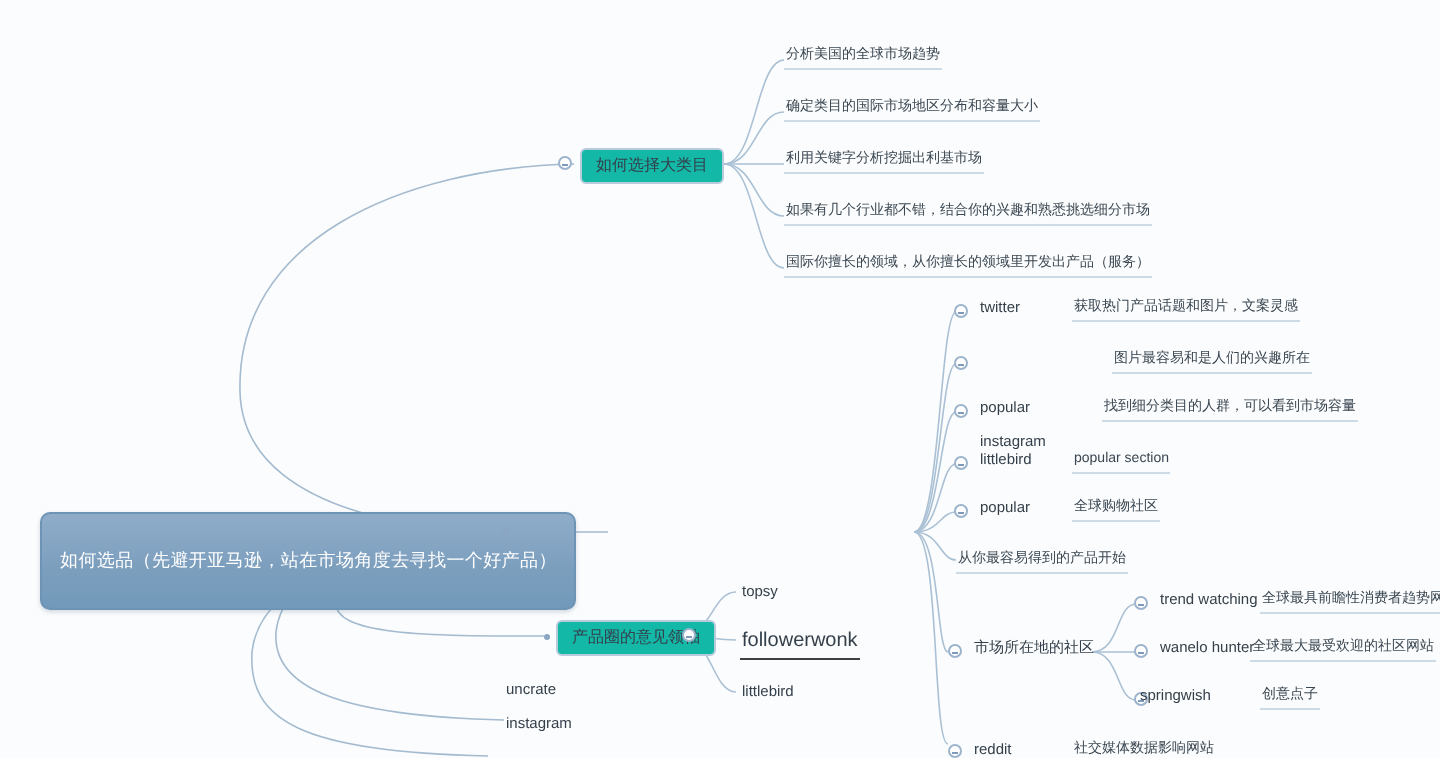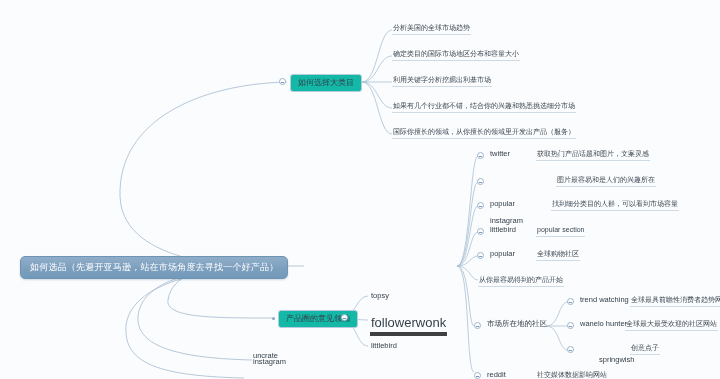--- a/index.html
+++ b/index.html
@@ -27,45 +27,45 @@
     line-height: 1;
     color: #2b3a47;
   }
   
   .root {
     background: linear-gradient(180deg, #8fadc9 0%, #7d9fbe 55%, #7299ba 100%);
     border: 1px solid #6d93b5;
     border-radius: 5px;
     color: #ffffff;
     font-size: 9px;
-    padding: 6px 9px;
+    padding: 19px 9px;
     box-shadow: 0 1px 2px rgba(80,110,140,0.25);
     letter-spacing: 0.2px;
   }
   
   .boxed {
     background: #14b8a6;
     border: 1px solid #b8cbdd;
     border-radius: 3px;
     font-size: 8px;
     padding: 4px 7px;
     color: #33414d;
   }
   
   .leaf {
     font-size: 7px;
     color: #3a4752;
     padding: 2px 1px 3px 1px;
     border-bottom: 1px solid #cddbe7;
   }
   .leaf-en {
-    font-size: 13px;
+    font-size: 10px;
     color: #333f4a;
     padding: 2px 1px 3px 1px;
-    border-bottom: 4px solid #404040;
+    border-bottom: 1px solid #404040;
   }
   .leaf-plain {
     font-size: 7.5px;
     color: #333f4a;
     padding: 2px 1px 3px 1px;
   }
   
   .toggle {
     position: absolute;
     width: 7px;
@@ -235,21 +235,21 @@
 
   <span class="toggle" style="left:567px; top:322px;"></span>
   <div class="node leaf-plain" style="left:579px; top:318px;">
     <span>wanelo hunter</span>
   </div>
   <div class="node leaf" style="left:625px; top:318px;">
     <span>全球最大最受欢迎的社区网站</span>
   </div>
 
   <span class="toggle" style="left:567px; top:346px;"></span>
-  <div class="node leaf-plain" style="left:598px; top:342px;margin-top:12px;">
+  <div class="node leaf-plain" style="left:569px; top:342px;">
     <span>springwish</span>
   </div>
   <div class="node leaf" style="left:630px; top:342px;">
     <span>创意点子</span>
   </div>
 
   <span class="toggle" style="left:474px; top:372px;"></span>
   <div class="node leaf-plain" style="left:486px; top:369px;">
     <span>reddit</span>
   </div>
@@ -266,20 +266,20 @@
   <div class="node leaf-plain" style="left:370px; top:290px;">
     <span>topsy</span>
   </div>
   <div class="node leaf-en" style="left:370px; top:314px;">
     <span>followerwonk</span>
   </div>
   <div class="node leaf-plain" style="left:370px; top:340px;">
     <span>littlebird</span>
   </div>
 
-  <div class="node leaf-plain" style="left:252px; top:350px;">
+  <div class="node leaf-plain" style="left:252px; top:339px;">
     <span>uncrate</span>
   </div>
   <div class="node leaf-plain" style="left:252px; top:356px;">
     <span>instagram</span>
   </div>
 
 </div>
 
 </body></html>

